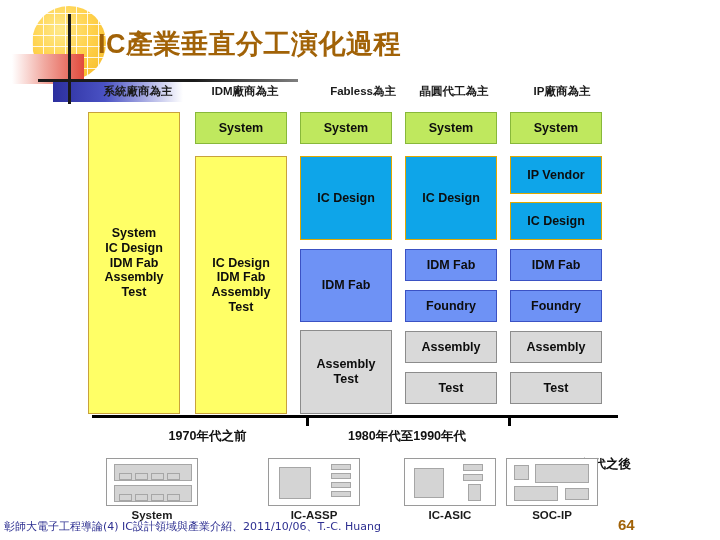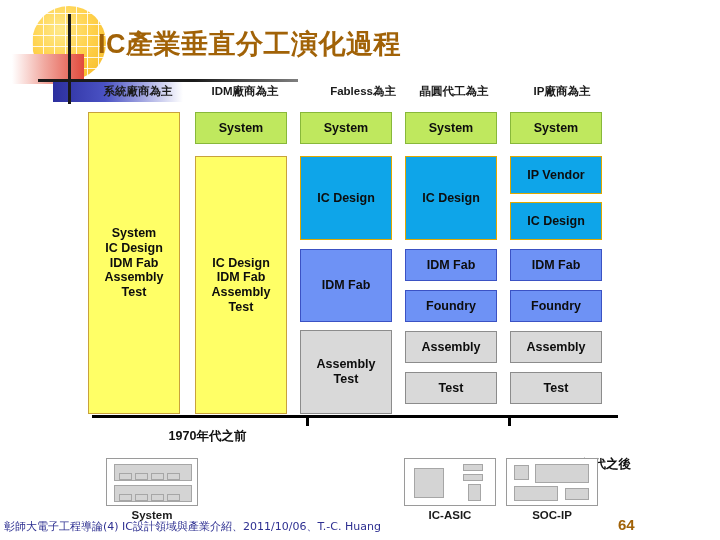--- a/index.html
+++ b/index.html
@@ -186,38 +186,49 @@
       <div class="box b-blue" style="top:178px; height:32px;">Foundry</div>
       <div class="box b-gray" style="top:219px; height:32px;">Assembly</div>
       <div class="box b-gray" style="top:260px; height:32px;">Test</div>
     </div>
   </div>
 
   <div class="axis"></div>
   <div class="tick" style="left:306px;"></div>
   <div class="tick" style="left:508px;"></div>
   <div class="era" style="left:110px; width:195px;">1970年代之前</div>
+  <div class="era" style="left:308px; width:198px;">1980年代至1990年代</div>
   <div class="era" style="left:536px; width:112px;margin-top:28px;">1990年代之後</div>
 
   <div class="prod" style="left:106px;">
     <div class="prod-frame">
       <div class="chip" style="left:7px;  top:5px;  width:78px; height:17px;"></div>
       <div class="chip" style="left:12px; top:14px; width:13px; height:7px;"></div>
       <div class="chip" style="left:28px; top:14px; width:13px; height:7px;"></div>
       <div class="chip" style="left:44px; top:14px; width:13px; height:7px;"></div>
       <div class="chip" style="left:60px; top:14px; width:13px; height:7px;"></div>
       <div class="chip" style="left:7px;  top:26px; width:78px; height:17px;"></div>
       <div class="chip" style="left:12px; top:35px; width:13px; height:7px;"></div>
       <div class="chip" style="left:28px; top:35px; width:13px; height:7px;"></div>
       <div class="chip" style="left:44px; top:35px; width:13px; height:7px;"></div>
       <div class="chip" style="left:60px; top:35px; width:13px; height:7px;"></div>
     </div>
     <div class="prod-label">System</div>
   </div>
 
+  <div class="prod" style="left:268px;">
+    <div class="prod-frame">
+      <div class="chip" style="left:10px; top:8px;  width:32px; height:32px;"></div>
+      <div class="chip" style="left:62px; top:5px;  width:20px; height:6px;"></div>
+      <div class="chip" style="left:62px; top:14px; width:20px; height:6px;"></div>
+      <div class="chip" style="left:62px; top:23px; width:20px; height:6px;"></div>
+      <div class="chip" style="left:62px; top:32px; width:20px; height:6px;"></div>
+    </div>
+    <div class="prod-label">IC-ASSP</div>
+  </div>
 
   <div class="prod" style="left:506px;">
     <div class="prod-frame">
       <div class="chip" style="left:7px;  top:6px;  width:15px; height:15px;"></div>
       <div class="chip" style="left:28px; top:5px;  width:54px; height:19px;"></div>
       <div class="chip" style="left:7px;  top:27px; width:44px; height:15px;"></div>
       <div class="chip" style="left:58px; top:29px; width:24px; height:12px;"></div>
     </div>
     <div class="prod-label">SOC-IP</div>
   </div>

